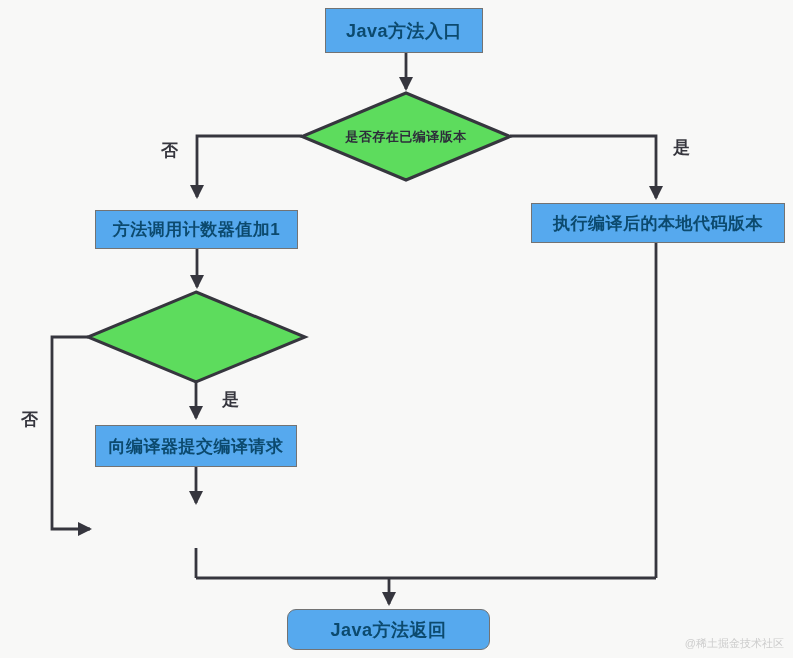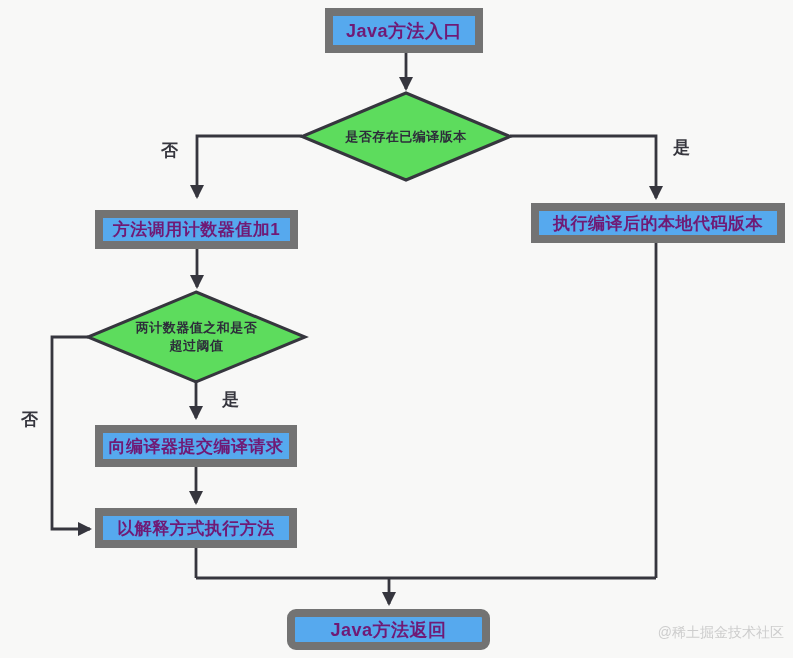--- a/index.html
+++ b/index.html
@@ -10,22 +10,22 @@
     font-family:"Liberation Sans","DejaVu Sans",sans-serif;
     overflow:hidden;
   }
   svg.connectors { position:absolute; left:0; top:0; }
   .node {
     position:absolute;
     display:flex; align-items:center; justify-content:center;
     text-align:center;
     box-sizing:border-box;
     background:#56a9ee;
-    border:8px solid #737373;
-    color:#701a75;
+    border:1px solid #737373;
+    color:#0c4a6e;
     font-weight:bold;
     font-size:17px;
     letter-spacing:0.5px;
   }
   .node-entry   { left:325px; top:8px;   width:158px; height:45px; font-size:18px; }
   .node-inc     { left:95px;  top:202px; width:203px; height:39px;margin-top:8px; }
   .node-exec    { left:531px; top:203px; width:254px; height:40px; }
   .node-submit  { left:95px;  top:425px; width:202px; height:42px; }
   .node-interp  { left:95px;  top:508px; width:202px; height:40px; }
   .node-return  { left:287px; top:609px; width:203px; height:41px; font-size:18px;border-radius:9px; }
@@ -47,23 +47,23 @@
     color:#36363e;
     font-weight:bold;
     font-size:17px;
   }
   .el-no1 { left:161px; top:139px; }
   .el-yes1{ left:673px; top:136px; }
   .el-yes2{ left:222px; top:388px; }
   .el-no2 { left:21px;  top:408px; }
   .watermark {
     position:absolute;
-    right:9px; bottom:16px;
+    right:9px; bottom:7px;
     color:#cdcdcd;
-    font-size:14px;
+    font-size:11px;
     font-weight:normal;
   }
 </style>
 </head>
 <body>
 
 <div class="stage">
 
   <svg class="connectors" width="793" height="658" viewBox="0 0 793 658">
     <defs>
@@ -103,33 +103,26 @@
   </div>
   <div class="node node-inc">
     <span>方法调用计数器值加1</span>
   </div>
   <div class="node node-exec">
     <span>执行编译后的本地代码版本</span>
   </div>
   <div class="node node-submit">
     <span>向编译器提交编译请求</span>
   </div>
-  <div class="node node-interp">
-    <span>以解释方式执行方法</span>
-  </div>
   <div class="node node-return">
     <span>Java方法返回</span>
   </div>
 
   <div class="diamond-text dt1">
     <span>是否存在已编译版本</span>
-  </div>
-  <div class="diamond-text dt2">
-    <span>两计数器值之和是否</span>
-    <span>超过阈值</span>
   </div>
 
   <div class="edge-label el-no1">否</div>
   <div class="edge-label el-yes1">是</div>
   <div class="edge-label el-yes2">是</div>
   <div class="edge-label el-no2">否</div>
 
   <div class="watermark">@稀土掘金技术社区</div>
 
 </div>

